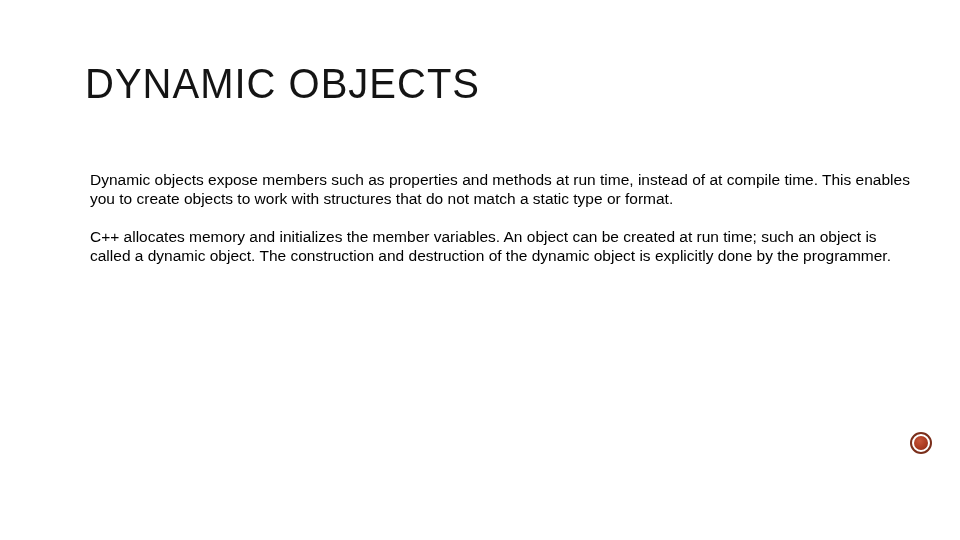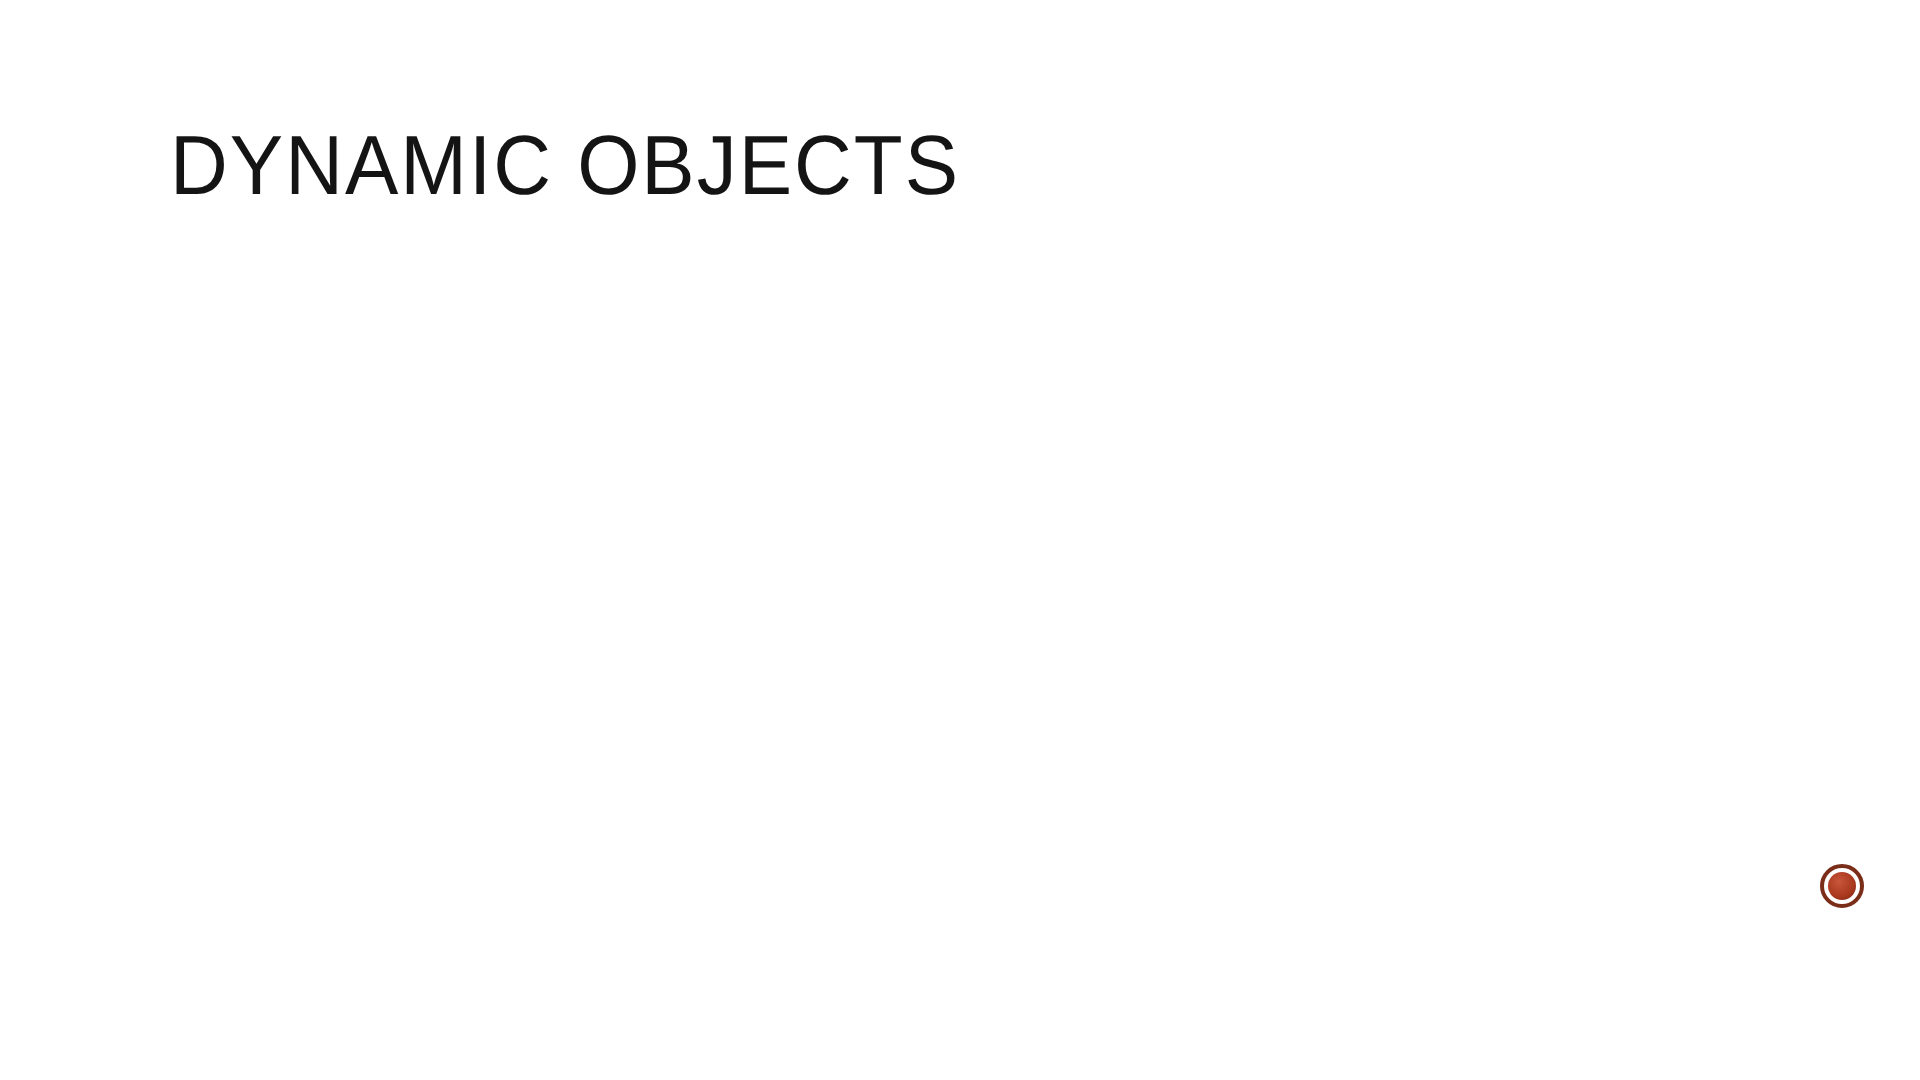--- a/index.html
+++ b/index.html
@@ -65,20 +65,22 @@
   }
 </style>
 </head>
 <body>
 
 <div class="slide">
 
   <div class="title">DYNAMIC OBJECTS</div>
 
   <div class="body">
+    <p class="para">Dynamic objects expose members such as properties and methods at run time, instead of at compile time. This enables you to create objects to work with structures that do not match a static type or format.</p>
+    <p class="para"> C++ allocates memory and initializes the member variables. An object can be created at run time; such an object is called a dynamic object. The construction and destruction of the dynamic object is explicitly done by the programmer.</p>
   </div>
 
   <div class="corner-dot">
     <div class="outer"></div>
     <div class="inner"></div>
   </div>
 
 </div>
 
 </body></html>

